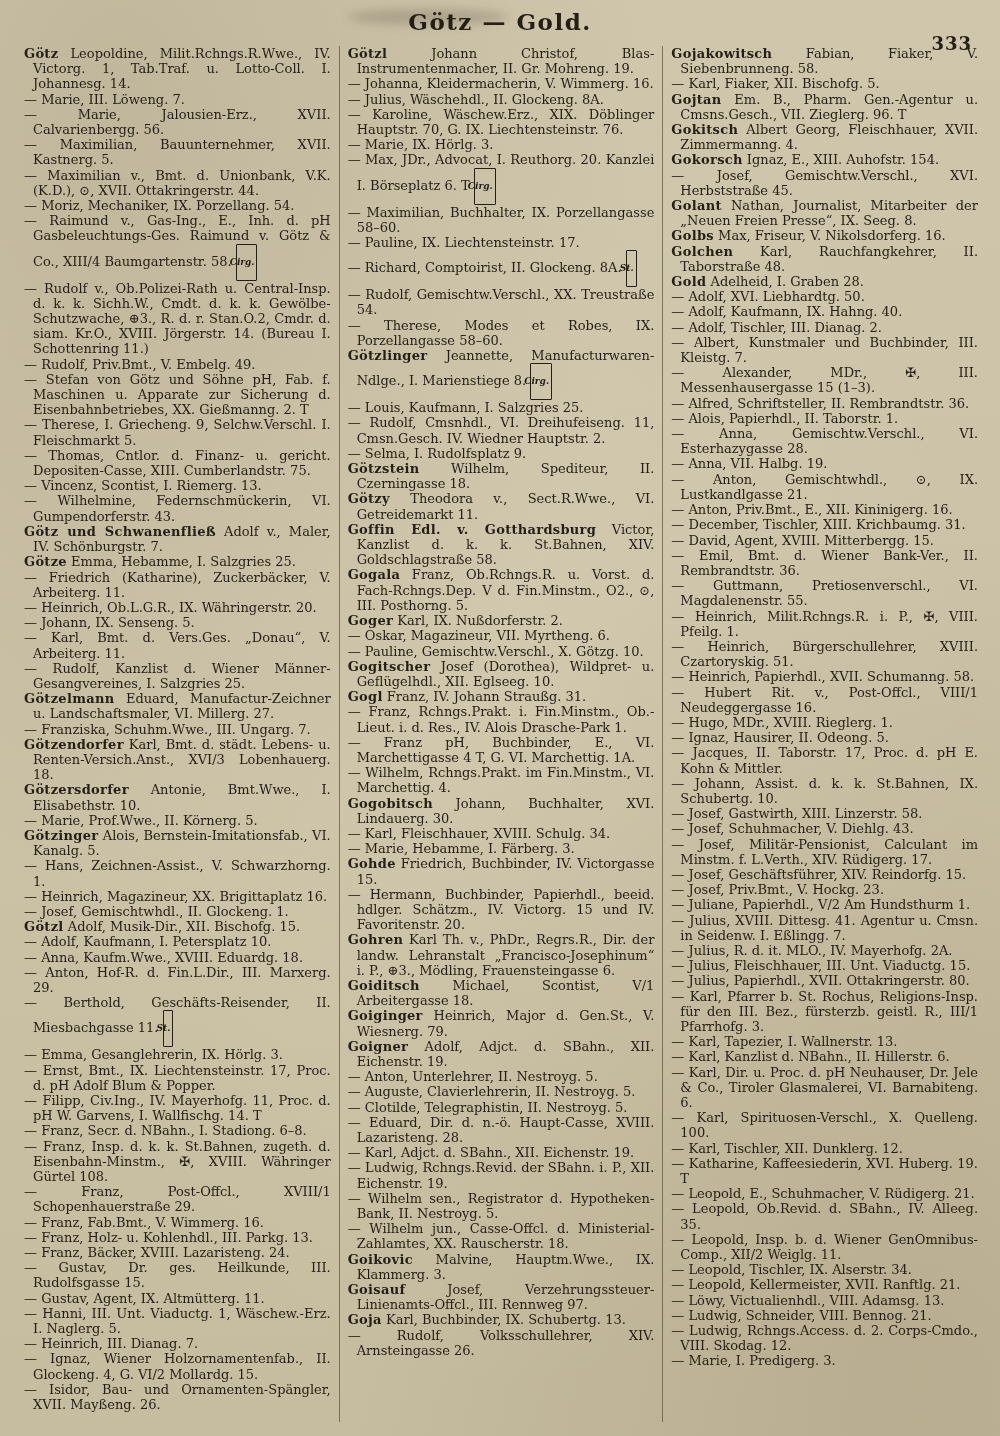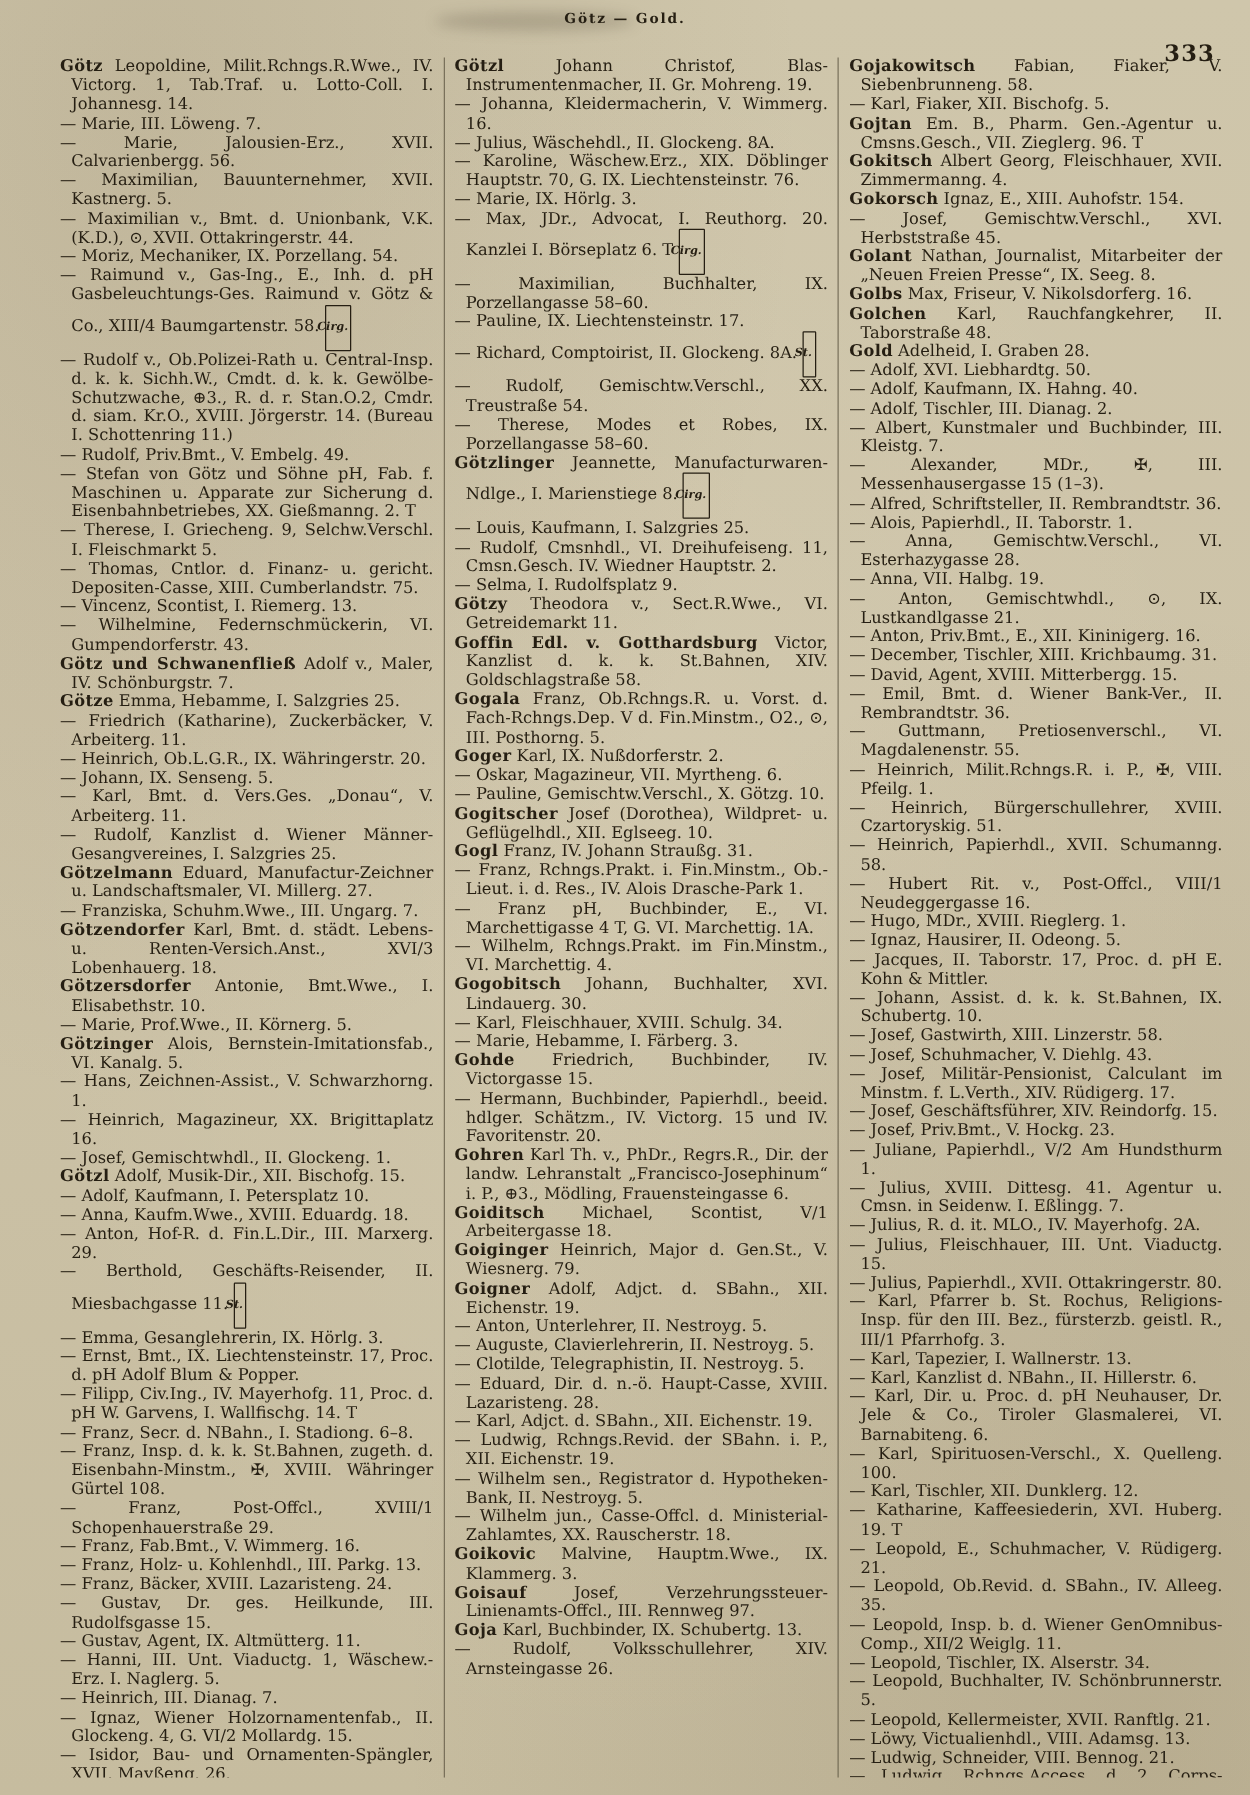--- a/index.html
+++ b/index.html
@@ -28,42 +28,42 @@
   .title-smudge{
     position:absolute;left:348px;top:9px;width:160px;height:16px;
     background:rgba(62,52,34,.20);
     border-radius:50%;
     filter:blur(5px);
   }
   .page-title{
     position:absolute;left:0;right:0;top:8px;
     text-align:center;
     font-weight:bold;
-    font-size:11px;
+    font-size:23px;
     letter-spacing:1.5px;
   }
   .page-number{
     position:absolute;top:9px;right:28px;
     font-weight:bold;
     font-size:18px;
     letter-spacing:1px;
     margin-top:24px;
   }
   .columns{
     display:flex;
     box-sizing:border-box;
     padding:4px 22px 10px 24px;
     height:1392px;
   }
   .col{
     flex:1 1 0;
     padding:2px 8px 0 8px;
     overflow:hidden;
   }
-  .col.first{padding-left:0;margin-left:24px;}
+  .col.first{padding-left:0;}
   .col.last{padding-right:0;}
   .rule{
     width:1px;
     background:var(--divider);
     opacity:.75;
     margin-top:2px;
   }
   .entry{
     margin:0;
     font-size:13px;
@@ -162,20 +162,21 @@
         <p class="entry">— Max, JDr., Advocat, I. Reuthorg. 20. Kanzlei I. Börseplatz 6. T <span class="badge">Cirg.</span></p>
         <p class="entry">— Maximilian, Buchhalter, IX. Porzellangasse 58–60.</p>
         <p class="entry">— Pauline, IX. Liechtensteinstr. 17.</p>
         <p class="entry">— Richard, Comptoirist, II. Glockeng. 8A. <span class="badge">St.</span></p>
         <p class="entry">— Rudolf, Gemischtw.Verschl., XX. Treustraße 54.</p>
         <p class="entry">— Therese, Modes et Robes, IX. Porzellangasse 58–60.</p>
         <p class="entry"><b class="surname">Götzlinger</b> Jeannette, Manufacturwaren-Ndlge., I. Marienstiege 8. <span class="badge">Cirg.</span></p>
         <p class="entry">— Louis, Kaufmann, I. Salzgries 25.</p>
         <p class="entry">— Rudolf, Cmsnhdl., VI. Dreihufeiseng. 11, Cmsn.Gesch. IV. Wiedner Hauptstr. 2.</p>
         <p class="entry">— Selma, I. Rudolfsplatz 9.</p>
+        <p class="entry"><b class="surname">Götzstein</b> Wilhelm, Spediteur, II. Czerningasse 18.</p>
         <p class="entry"><b class="surname">Götzy</b> Theodora v., Sect.R.Wwe., VI. Getreidemarkt 11.</p>
         <p class="entry"><b class="surname">Goffin Edl. v. Gotthardsburg</b> Victor, Kanzlist d. k. k. St.Bahnen, XIV. Goldschlagstraße 58.</p>
         <p class="entry"><b class="surname">Gogala</b> Franz, Ob.Rchngs.R. u. Vorst. d. Fach-Rchngs.Dep. V d. Fin.Minstm., O2., ⊙, III. Posthorng. 5.</p>
         <p class="entry"><b class="surname">Goger</b> Karl, IX. Nußdorferstr. 2.</p>
         <p class="entry">— Oskar, Magazineur, VII. Myrtheng. 6.</p>
         <p class="entry">— Pauline, Gemischtw.Verschl., X. Götzg. 10.</p>
         <p class="entry"><b class="surname">Gogitscher</b> Josef (Dorothea), Wildpret- u. Geflügelhdl., XII. Eglseeg. 10.</p>
         <p class="entry"><b class="surname">Gogl</b> Franz, IV. Johann Straußg. 31.</p>
         <p class="entry">— Franz, Rchngs.Prakt. i. Fin.Minstm., Ob.-Lieut. i. d. Res., IV. Alois Drasche-Park 1.</p>
         <p class="entry">— Franz pH, Buchbinder, E., VI. Marchettigasse 4 T, G. VI. Marchettig. 1A.</p>
@@ -251,21 +252,20 @@
         <p class="entry">— Karl, Tapezier, I. Wallnerstr. 13.</p>
         <p class="entry">— Karl, Kanzlist d. NBahn., II. Hillerstr. 6.</p>
         <p class="entry">— Karl, Dir. u. Proc. d. pH Neuhauser, Dr. Jele &amp; Co., Tiroler Glasmalerei, VI. Barnabiteng. 6.</p>
         <p class="entry">— Karl, Spirituosen-Verschl., X. Quelleng. 100.</p>
         <p class="entry">— Karl, Tischler, XII. Dunklerg. 12.</p>
         <p class="entry">— Katharine, Kaffeesiederin, XVI. Huberg. 19. T</p>
         <p class="entry">— Leopold, E., Schuhmacher, V. Rüdigerg. 21.</p>
         <p class="entry">— Leopold, Ob.Revid. d. SBahn., IV. Alleeg. 35.</p>
         <p class="entry">— Leopold, Insp. b. d. Wiener GenOmnibus-Comp., XII/2 Weiglg. 11.</p>
         <p class="entry">— Leopold, Tischler, IX. Alserstr. 34.</p>
-        <p class="entry">— Leopold, Buchhalter, IV. Schönbrunnerstr. 5.</p>
         <p class="entry">— Leopold, Kellermeister, XVII. Ranftlg. 21.</p>
         <p class="entry">— Löwy, Victualienhdl., VIII. Adamsg. 13.</p>
         <p class="entry">— Ludwig, Schneider, VIII. Bennog. 21.</p>
         <p class="entry">— Ludwig, Rchngs.Access. d. 2. Corps-Cmdo., VIII. Skodag. 12.</p>
         <p class="entry">— Marie, I. Predigerg. 3.</p>
       </section>
   </main>
 </div>
 
 </body></html>

